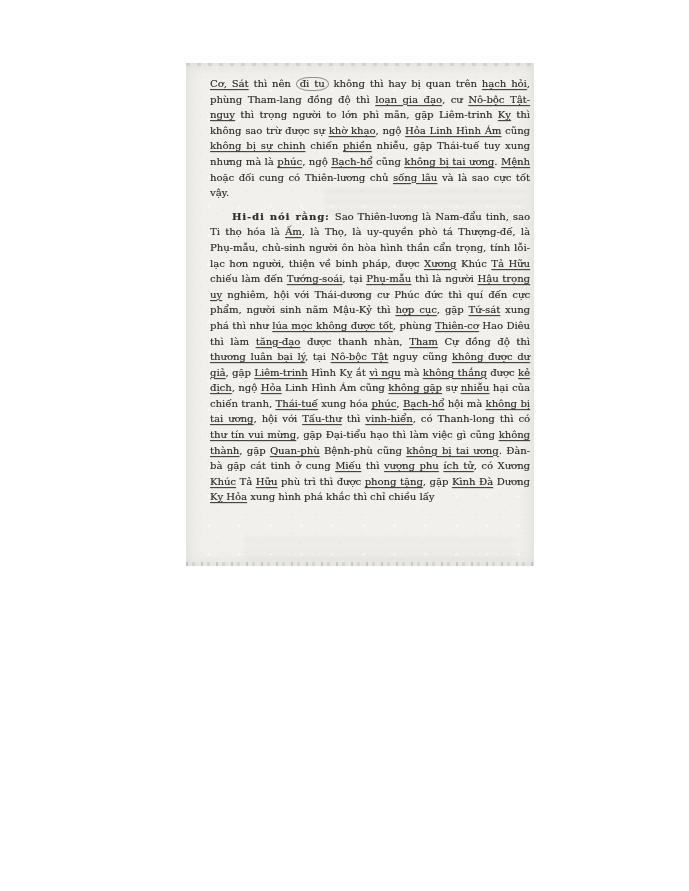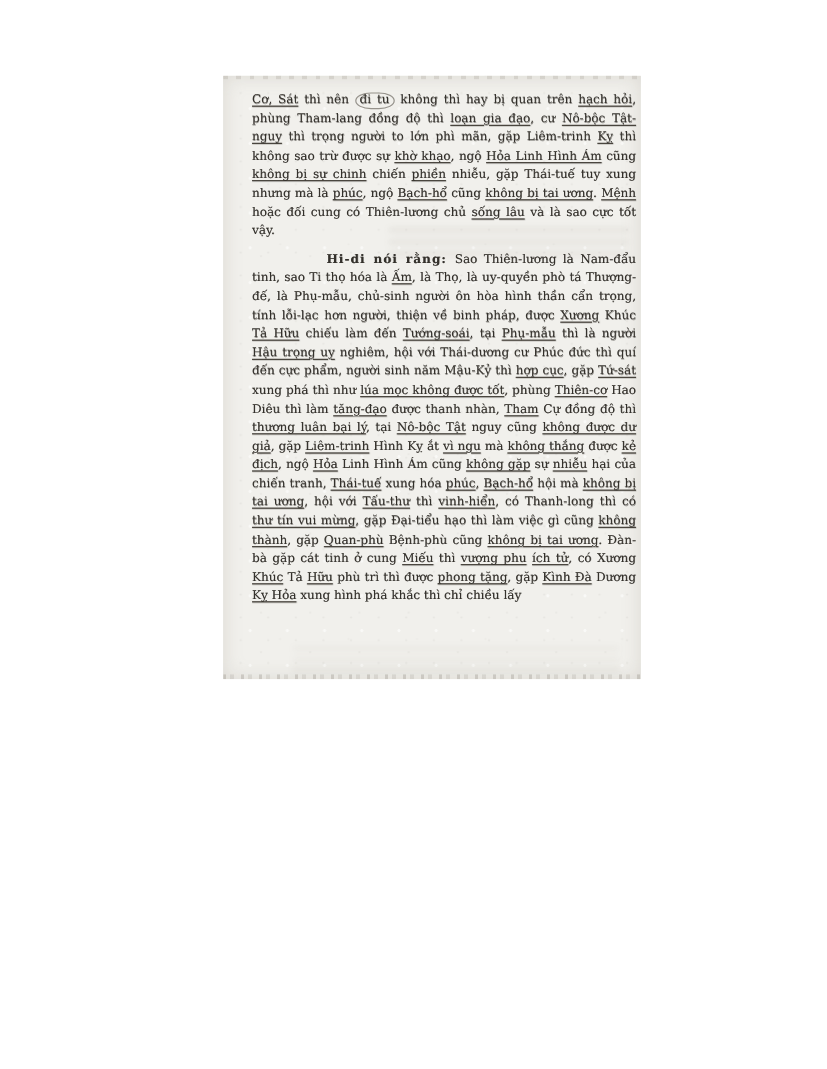--- a/index.html
+++ b/index.html
@@ -85,21 +85,20 @@
   .para.indent { text-indent: 22px; }
   .seg-underline {
     text-decoration: underline;
     text-decoration-thickness: 1px;
     text-underline-offset: 2px;
     text-decoration-color: rgba(55,50,44,0.85);
   }
   .seg-bold {
     font-weight: bold;
     letter-spacing: 0.9px;
-    margin-left: 40px;
   }
   .seg-circle {
     border: 1px solid rgba(75,69,61,0.55);
     border-radius: 50% / 62%;
     padding: 0 3px 1px 3px;
   }
 </style>
 </head>
 <body>
 

